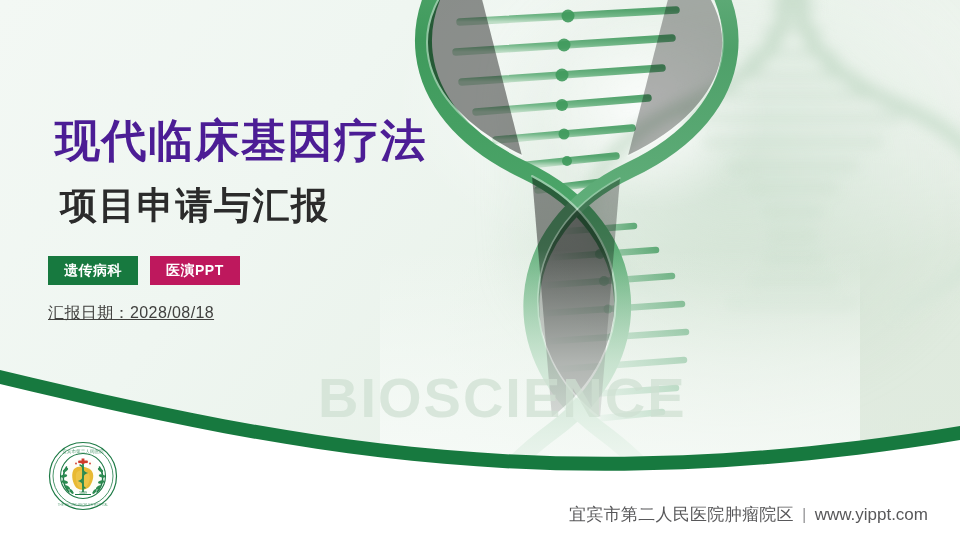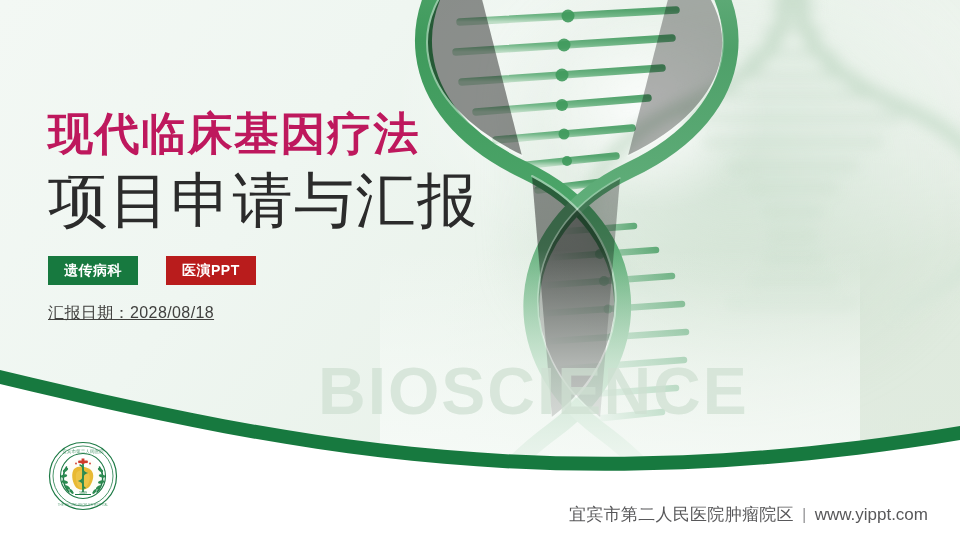--- a/index.html
+++ b/index.html
@@ -61,77 +61,77 @@
     left: 380px; top: 250px;
     width: 480px; height: 250px;
     background: linear-gradient(180deg, rgba(246,250,247,0) 0%, rgba(247,251,248,.55) 45%, rgba(249,252,250,.88) 100%);
     pointer-events: none;
   }
 
   
   .watermark {
     position: absolute;
     left: 318px;
-    top: 358px;
-    font-size: 66px;
+    top: 370px;
+    font-size: 56px;
     font-weight: 700;
     letter-spacing: 2px;
     line-height: 1;
     color: #cfe0d2;
     opacity: .72;
     white-space: nowrap;
     user-select: none;
   }
 
   
   .curve-wrap { position: absolute; left: 0; bottom: 0; width: 960px; height: 190px; }
   .curve-wrap svg { display:block; }
 
   
   .title-block { position: absolute; left: 48px; top: 105px; }
   .title-l1 {
     font-size: 45px;
     font-weight: 700;
     letter-spacing: 1.5px;
     line-height: 1.28;
-    color: #be185d;
-    margin: 0;
+    color: #4c1d95;
+    margin: 7px;
     white-space: nowrap;
   }
   .title-l2 {
-    font-size: 60px;
-    font-weight: 400;
+    font-size: 37px;
+    font-weight: 700;
     letter-spacing: 1.5px;
     line-height: 1.28;
     color: #2b2b2b;
-    margin: 0;
+    margin: 12px;
     white-space: nowrap;
   }
 
   
   .badges {
     position: absolute;
     left: 48px; top: 256px;
     display: flex;
-    gap: 28px;
+    gap: 12px;
   }
   .badge {
     height: 29px;
     display: flex;
     align-items: center;
     justify-content: center;
     padding: 0 16px;
     font-size: 14px;
     font-weight: 700;
     color: #ffffff;
     letter-spacing: .5px;
     white-space: nowrap;
   }
   .badge-green { background: #17793f; }
-  .badge-gray  { background: #b91c1c; }
+  .badge-gray  { background: #be185d; }
 
   
   .date-line {
     position: absolute;
     left: 48px; top: 303px;
     font-size: 16px;
     color: #41413f;
     letter-spacing: .4px;
     white-space: nowrap;
     text-decoration: underline;

